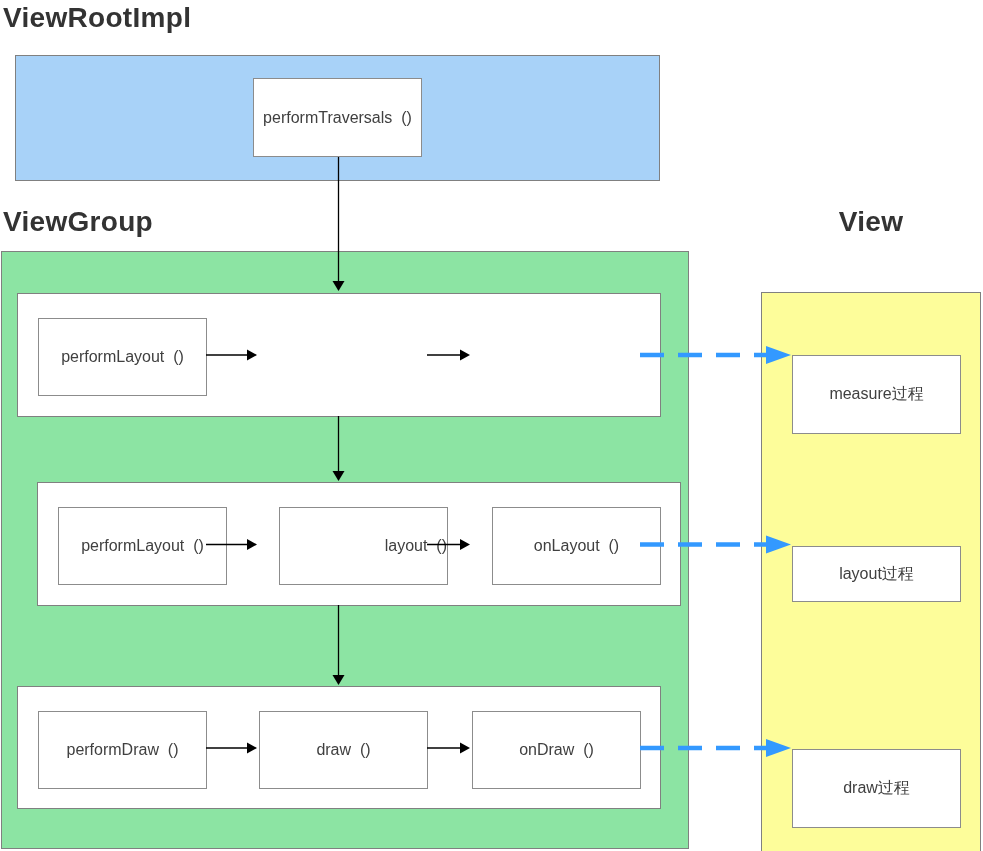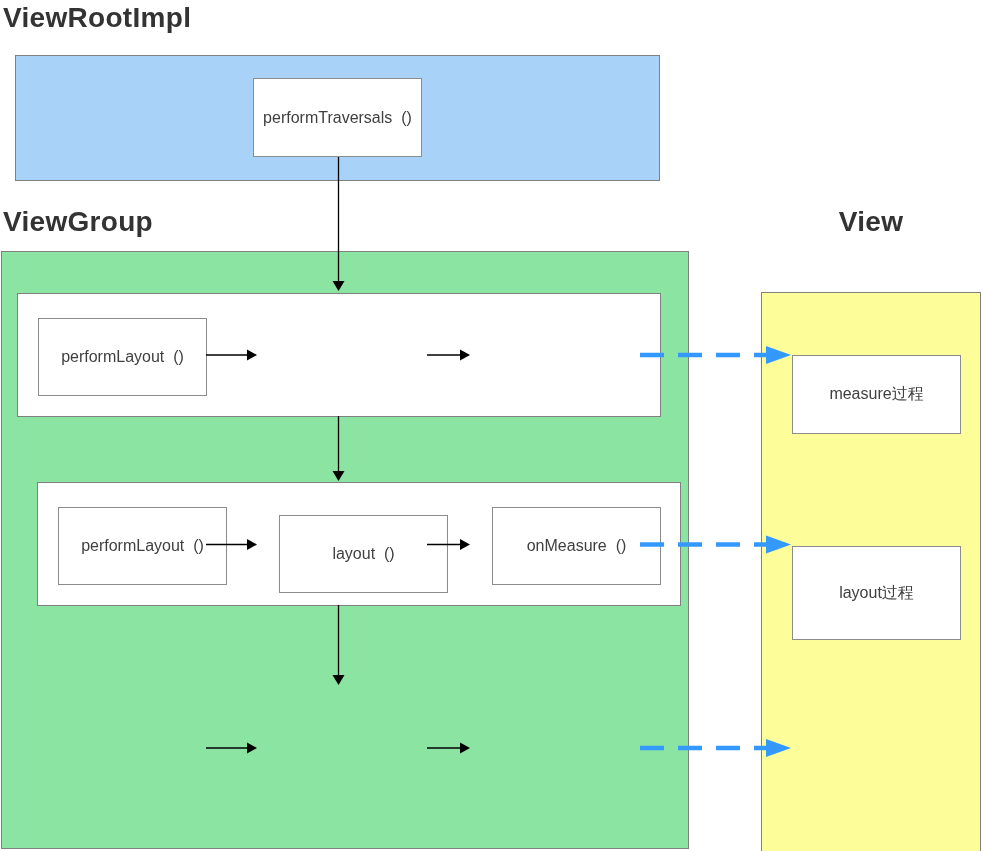--- a/index.html
+++ b/index.html
@@ -51,36 +51,50 @@
     <div class="row" style="left:15px;top:41px;width:644px;height:124px;">
       <div class="mbox" style="left:20px;top:24px;width:169px;height:78px;">
         <span class="box-label">performLayout  ()</span>
       </div>
     </div>
 
     <div class="row" style="left:15px;top:230px;width:644px;height:124px;margin-left:20px;">
       <div class="mbox" style="left:20px;top:24px;width:169px;height:78px;">
         <span class="box-label">performLayout  ()</span>
       </div>
-      <div class="mbox" style="left:241px;top:32px;width:169px;height:78px;">
+      <div class="mbox" style="left:241px;top:24px;width:169px;height:78px;justify-content:flex-end;">
         <span class="box-label">layout  ()</span>
       </div>
       <div class="mbox" style="left:454px;top:24px;width:169px;height:78px;">
-        <span class="box-label">onMeasure  ()</span>
+        <span class="box-label">onLayout  ()</span>
       </div>
     </div>
 
+    <div class="row" style="left:15px;top:434px;width:644px;height:123px;">
+      <div class="mbox" style="left:20px;top:24px;width:169px;height:78px;">
+        <span class="box-label">performDraw  ()</span>
+      </div>
+      <div class="mbox" style="left:241px;top:24px;width:169px;height:78px;">
+        <span class="box-label">draw  ()</span>
+      </div>
+      <div class="mbox" style="left:454px;top:24px;width:169px;height:78px;">
+        <span class="box-label">onDraw  ()</span>
+      </div>
+    </div>
   </div>
 
   <div class="region region-yellow" style="left:761px;top:252px;width:220px;height:597px;margin-top:40px;">
     <div class="mbox" style="left:30px;top:62px;width:169px;height:79px;">
       <span class="box-label">measure过程</span>
     </div>
-    <div class="mbox" style="left:30px;top:253px;width:169px;height:94px;">
+    <div class="mbox" style="left:30px;top:253px;width:169px;height:56px;">
       <span class="box-label">layout过程</span>
+    </div>
+    <div class="mbox" style="left:30px;top:456px;width:169px;height:79px;">
+      <span class="box-label">draw过程</span>
     </div>
   </div>
 
   <svg class="arrows" width="983" height="851" viewBox="0 0 983 851">
 
     <g class="black-arrow">
       <line x1="338.5" y1="157" x2="338.5" y2="282"></line>
       <polygon points="332.5,281 344.5,281 338.5,291"></polygon>
     </g>
     <g class="black-arrow">

